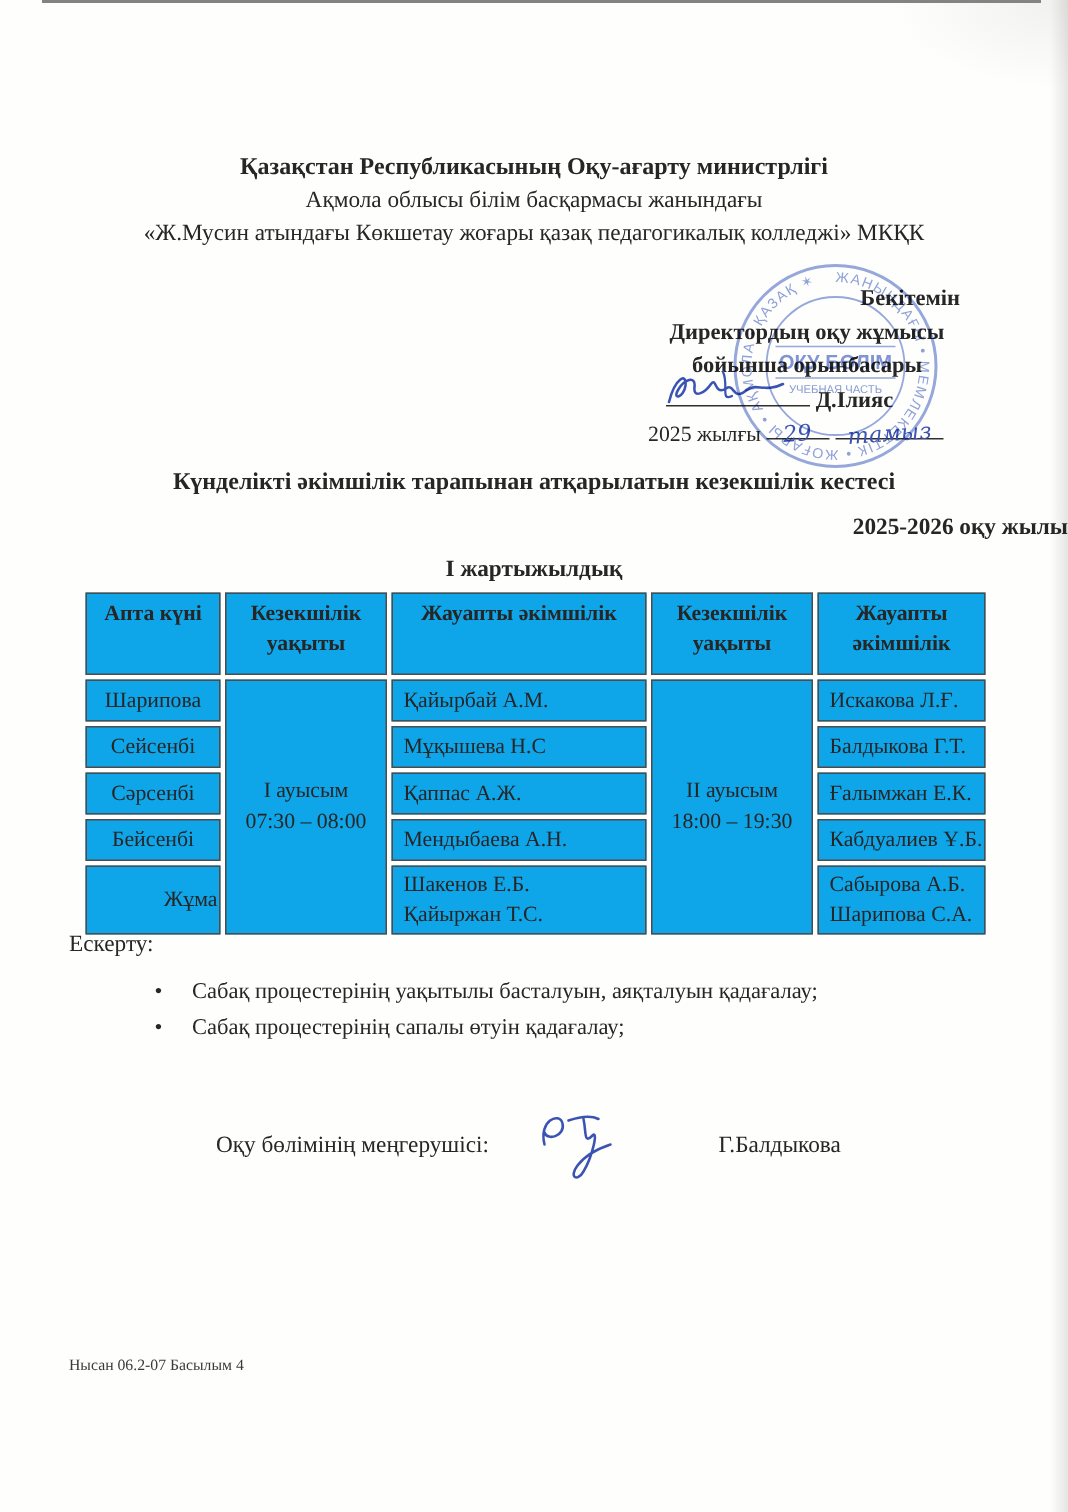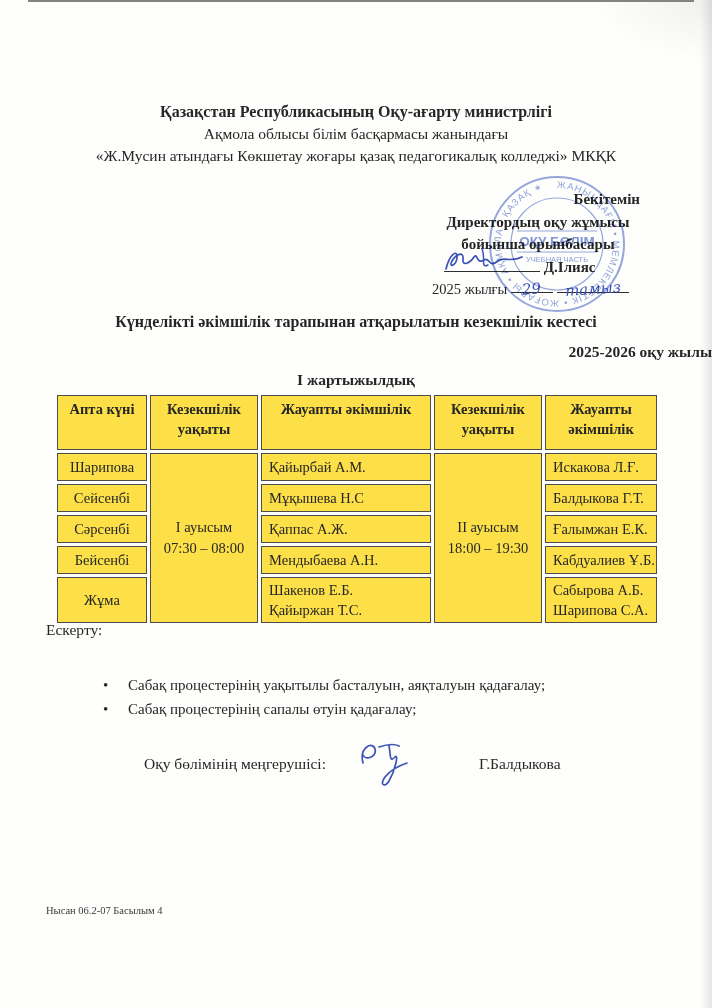--- a/index.html
+++ b/index.html
@@ -34,29 +34,29 @@
   .ink{color:#3b54b4;font-style:italic;font-size:15px;display:inline-block;transform:rotate(-4deg);font-family:"DejaVu Serif",serif;}
 
   .stamp{position:absolute;left:481px;top:168px;width:152px;height:152px;mix-blend-mode:multiply;opacity:.85;}
 
   .title-block{position:absolute;left:0;width:712px;text-align:center;font-weight:bold;}
   .t-main{top:313px;font-size:16px;}
   .t-sub1{top:343px;font-size:15.5px;text-align:right;}
   .t-sub2{top:371px;font-size:15.5px;}
 
   table.duty{position:absolute;left:54px;top:392px;border-collapse:separate;border-spacing:3px 3px;font-size:14.5px;table-layout:fixed;}
-  table.duty th,table.duty td{border:1.6px solid #4c4c4c;background:#fde047;}
+  table.duty th,table.duty td{border:1.6px solid #4c4c4c;background:#0ea5e9;}
   table.duty th{font-weight:bold;vertical-align:top;padding:3px 2px 2px;height:48px;line-height:20px;}
   td.day{text-align:center;height:24px;}
   td.shift{text-align:center;vertical-align:middle;white-space:pre-line;line-height:21px;}
   td.resp{text-align:left;padding-left:7px;white-space:pre-line;line-height:20px;}
-  tr.last td.day{height:42px;}
+  tr.last td.day{height:42px;text-align:right;}
 
   .notes-title{position:absolute;left:46px;top:621px;font-size:15.5px;}
-  .notes{position:absolute;left:101px;top:674px;font-size:15px;line-height:23.5px;}
+  .notes{position:absolute;left:101px;top:650px;font-size:15px;line-height:23.5px;}
   .notes .item{position:relative;padding-left:27px;}
   .notes .item::before{content:"•";position:absolute;left:2px;font-size:15px;}
 
   .sign-row{position:absolute;left:144px;top:755px;font-size:15.5px;}
   .sign-label{display:inline-block;}
   .sign-name{position:absolute;left:335px;top:0;}
   .sig2{position:absolute;left:205px;top:-22px;}
 
   .footer{position:absolute;left:46px;top:905px;font-size:10.5px;color:#3a3a3a;}
 </style>

